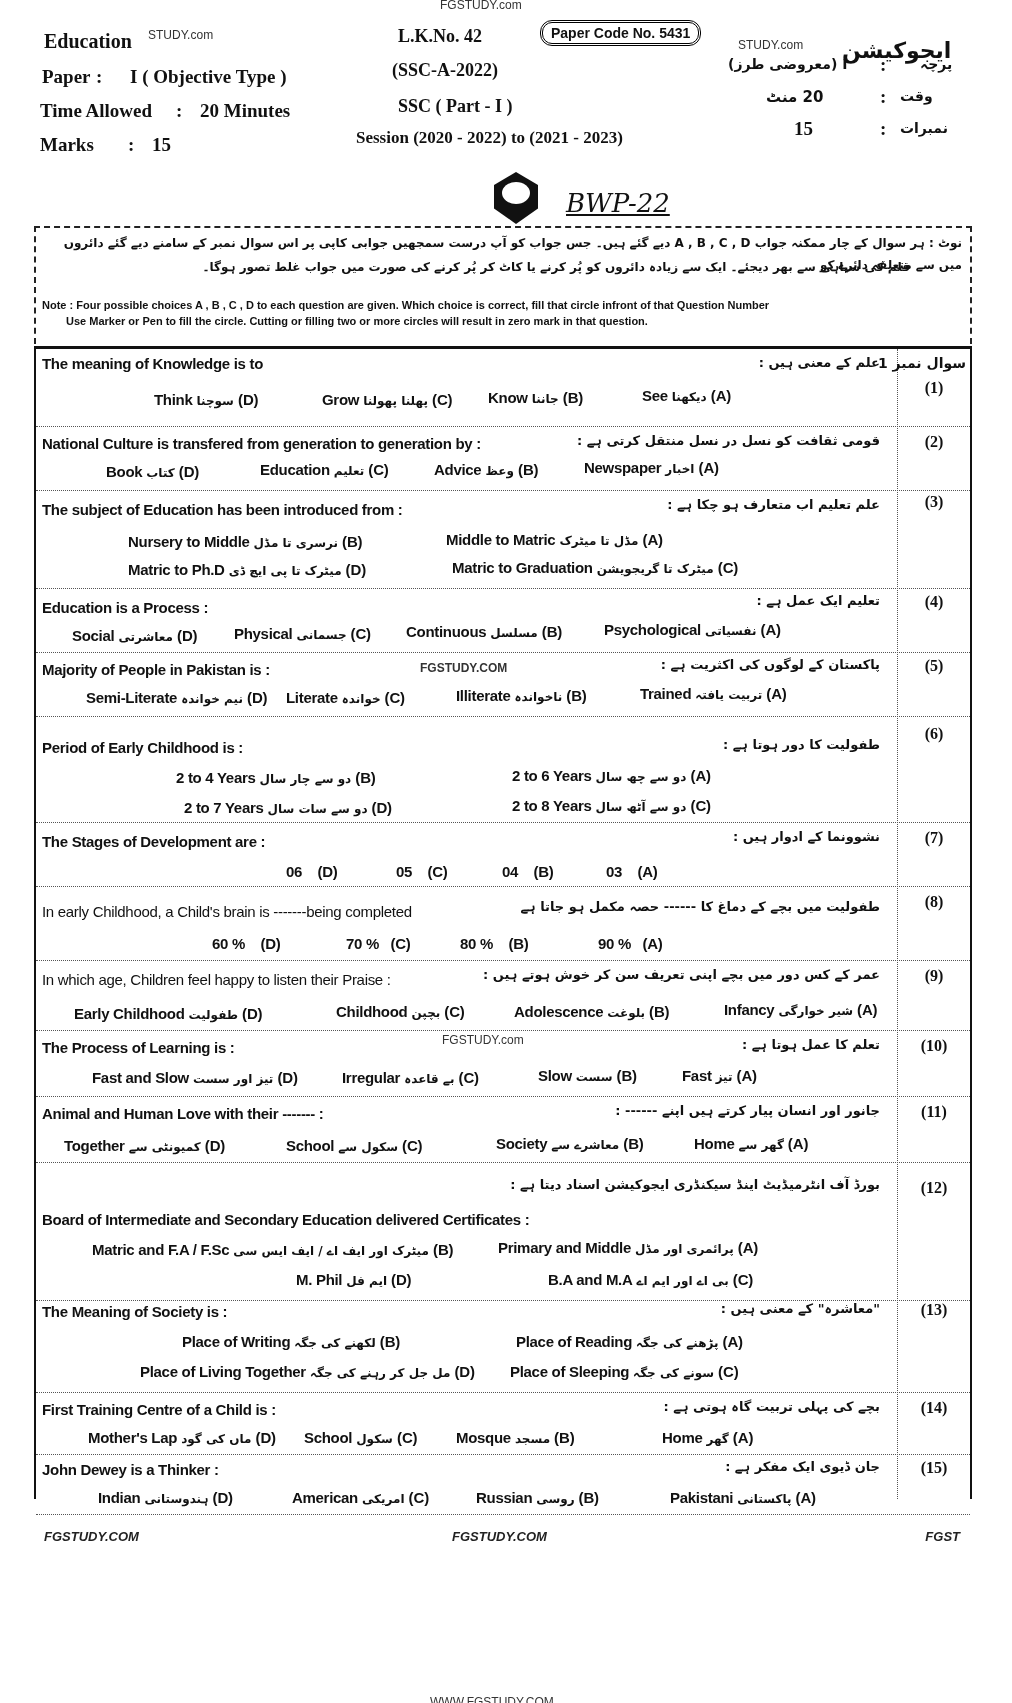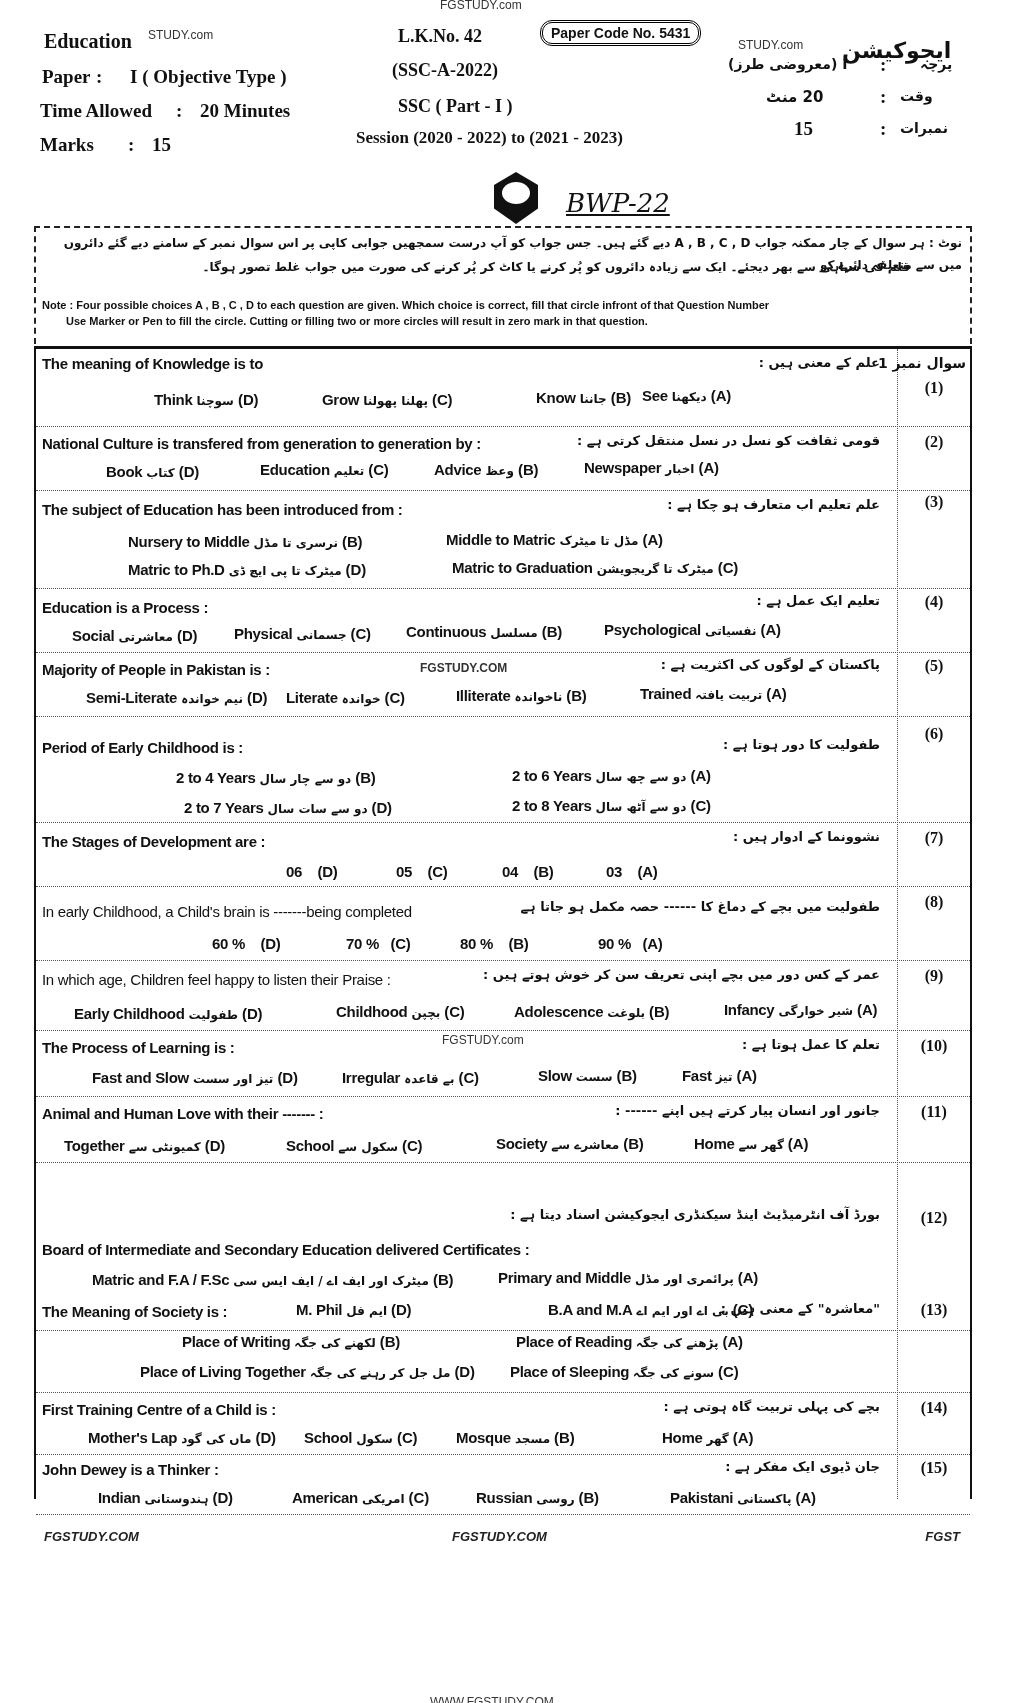--- a/index.html
+++ b/index.html
@@ -83,21 +83,21 @@
 <div class="abs qtable" style="left:34px;top:349px;width:938px;height:1150px;">
   <div class="abs" style="right:72px;top:0;bottom:0;border-left:1px dotted #555;"></div>
   <div class="abs urdu" style="right:4px;top:6px;font-size:14px;">سوال نمبر 1</div>
 
   <div class="qrow" style="top:0;height:78px;">
     <div class="qtext" style="top:6px;">The meaning of Knowledge is to</div>
     <div class="qur urdu" style="right:90px;top:6px;">علم کے معنی ہیں :</div>
     <div class="qnum" style="top:30px;border:none;">(1)</div>
     <div class="opt" style="left:118px;top:42px;"><span>Think</span><span class="ou">سوچنا</span><span>(D)</span></div>
     <div class="opt" style="left:286px;top:42px;"><span>Grow</span><span class="ou">پھلنا پھولنا</span><span>(C)</span></div>
-    <div class="opt" style="left:452px;top:40px;margin-left:48px;"><span>Know</span><span class="ou">جاننا</span><span>(B)</span></div>
+    <div class="opt" style="left:452px;top:40px;"><span>Know</span><span class="ou">جاننا</span><span>(B)</span></div>
     <div class="opt" style="left:606px;top:38px;"><span>See</span><span class="ou">دیکھنا</span><span>(A)</span></div>
   </div>
 
   <div class="qrow" style="top:78px;height:64px;">
     <div class="qtext" style="top:8px;">National Culture is transfered from generation to generation by   :</div>
     <div class="qur urdu" style="right:90px;top:6px;">قومی ثقافت کو نسل در نسل منتقل کرتی ہے :</div>
     <div class="qnum" style="top:6px;border:none;">(2)</div>
     <div class="opt" style="left:70px;top:36px;"><span>Book</span><span class="ou">کتاب</span><span>(D)</span></div>
     <div class="opt" style="left:224px;top:34px;"><span>Education</span><span class="ou">تعلیم</span><span>(C)</span></div>
     <div class="opt" style="left:398px;top:34px;"><span>Advice</span><span class="ou">وعظ</span><span>(B)</span></div>
@@ -189,21 +189,21 @@
   <div class="qrow" style="top:748px;height:66px;">
     <div class="qtext" style="top:8px;">Animal and Human Love with their -------   :</div>
     <div class="qur urdu" style="right:90px;top:6px;">جانور اور انسان پیار کرتے ہیں اپنے ------ :</div>
     <div class="qnum" style="top:6px;border:none;">(11)</div>
     <div class="opt" style="left:28px;top:40px;"><span>Together</span><span class="ou">کمیونٹی سے</span><span>(D)</span></div>
     <div class="opt" style="left:250px;top:40px;"><span>School</span><span class="ou">سکول سے</span><span>(C)</span></div>
     <div class="opt" style="left:460px;top:38px;"><span>Society</span><span class="ou">معاشرے سے</span><span>(B)</span></div>
     <div class="opt" style="left:658px;top:38px;"><span>Home</span><span class="ou">گھر سے</span><span>(A)</span></div>
   </div>
 
-  <div class="qrow" style="top:852px;height:130px;padding-left:32px;">
+  <div class="qrow" style="top:822px;height:130px;padding-left:32px;">
     <div class="qur urdu" style="right:90px;top:6px;">بورڈ آف انٹرمیڈیٹ اینڈ سیکنڈری ایجوکیشن اسناد دیتا ہے :</div>
     <div class="qnum" style="top:8px;border:none;">(12)</div>
     <div class="qtext" style="top:40px;">Board of Intermediate and Secondary Education delivered Certificates   :</div>
     <div class="opt" style="left:56px;top:70px;"><span>Matric and F.A / F.Sc</span><span class="ou">میٹرک اور ایف اے / ایف ایس سی</span><span>(B)</span></div>
     <div class="opt" style="left:462px;top:68px;"><span>Primary and Middle</span><span class="ou">پرائمری اور مڈل</span><span>(A)</span></div>
     <div class="opt" style="left:260px;top:100px;"><span>M. Phil</span><span class="ou">ایم فل</span><span>(D)</span></div>
     <div class="opt" style="left:512px;top:100px;"><span>B.A and M.A</span><span class="ou">بی اے اور ایم اے</span><span>(C)</span></div>
   </div>
 
   <div class="qrow" style="top:944px;height:100px;">

